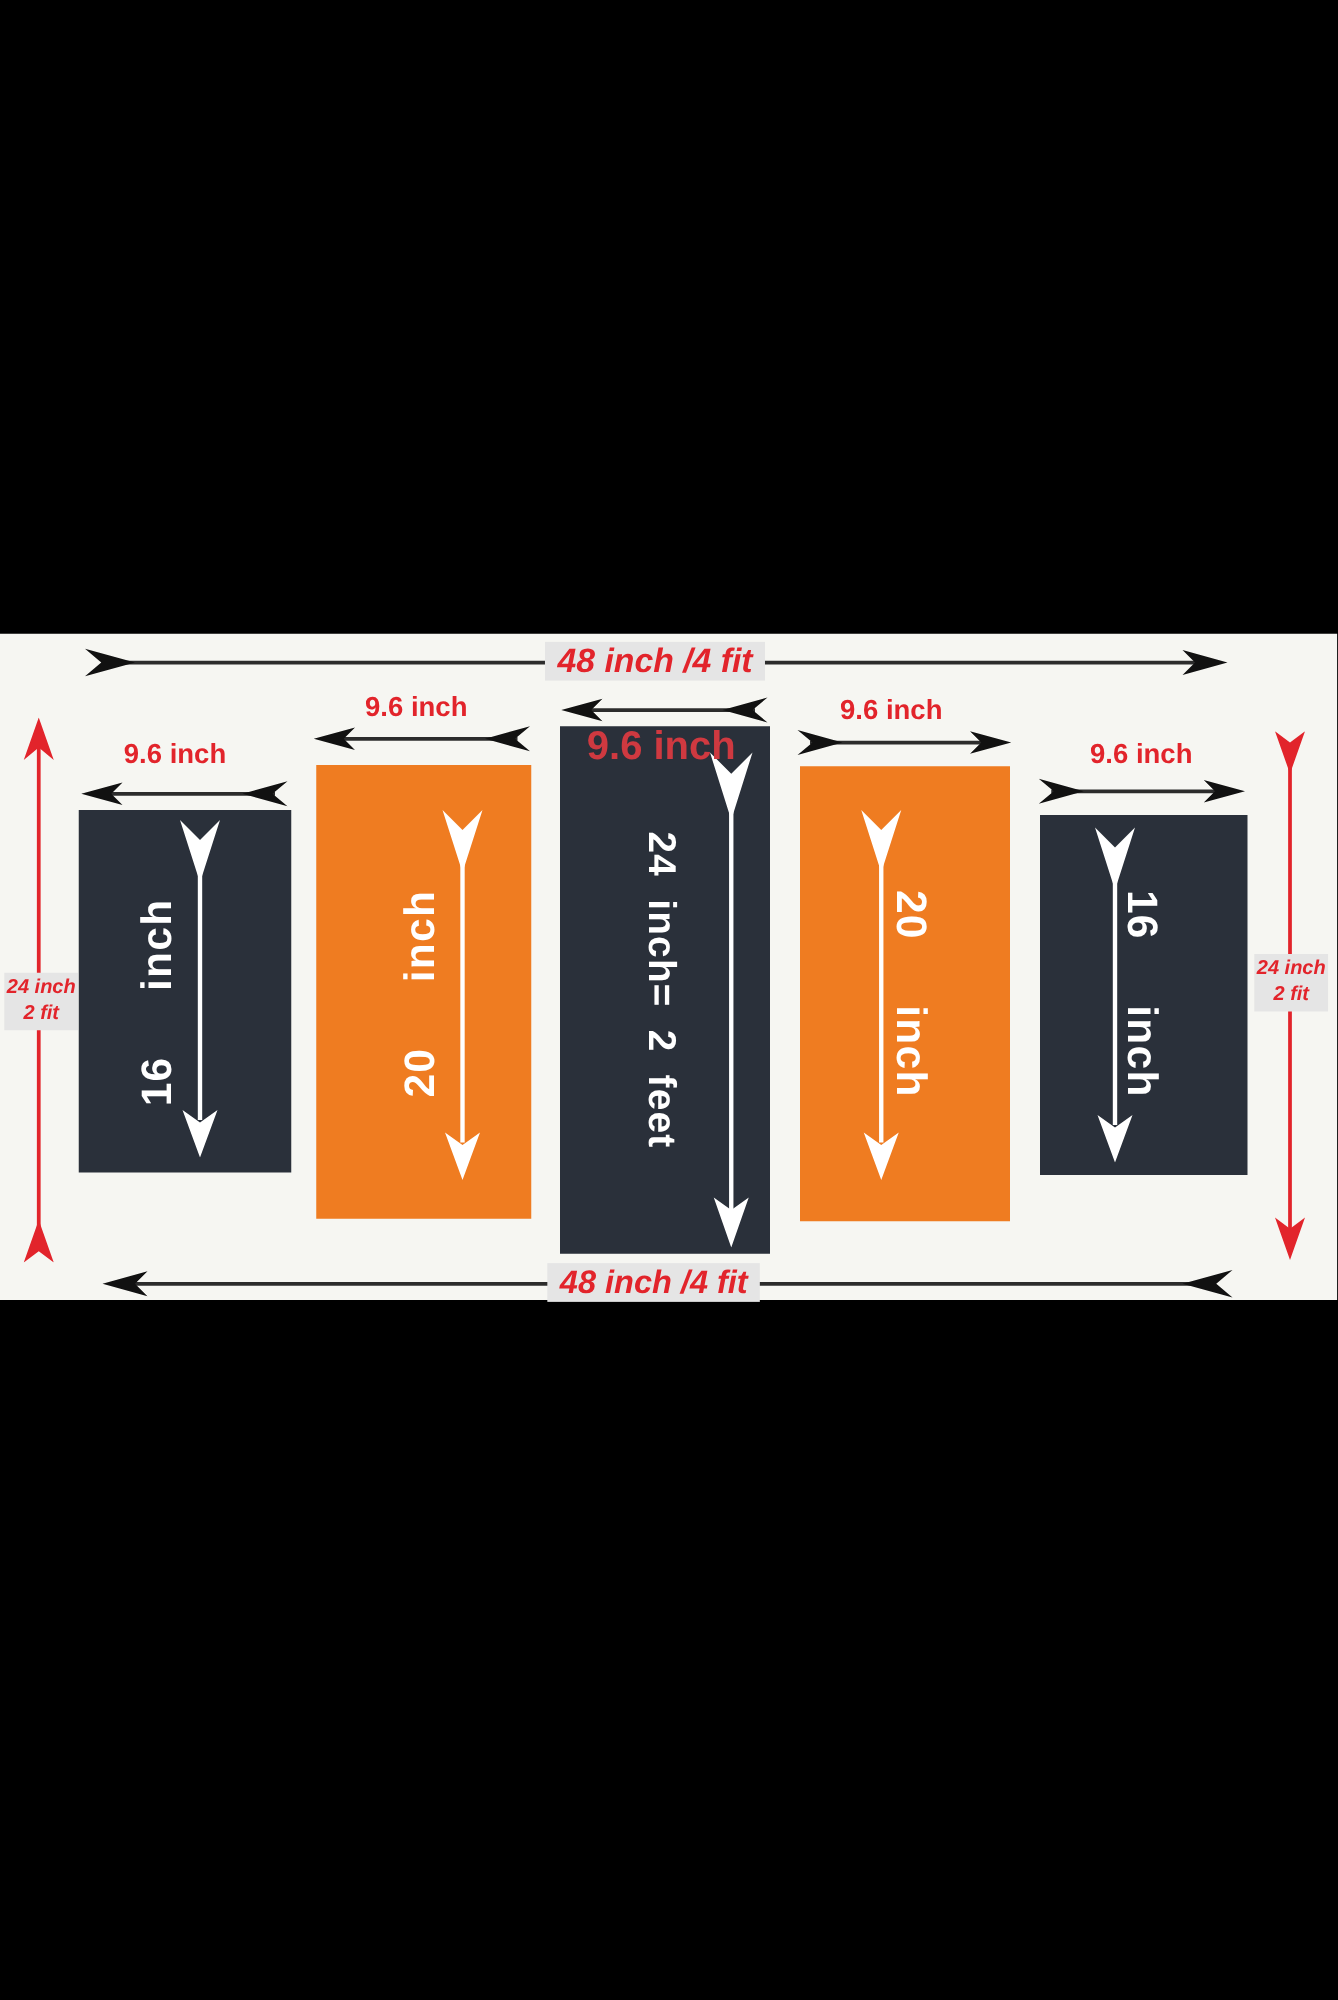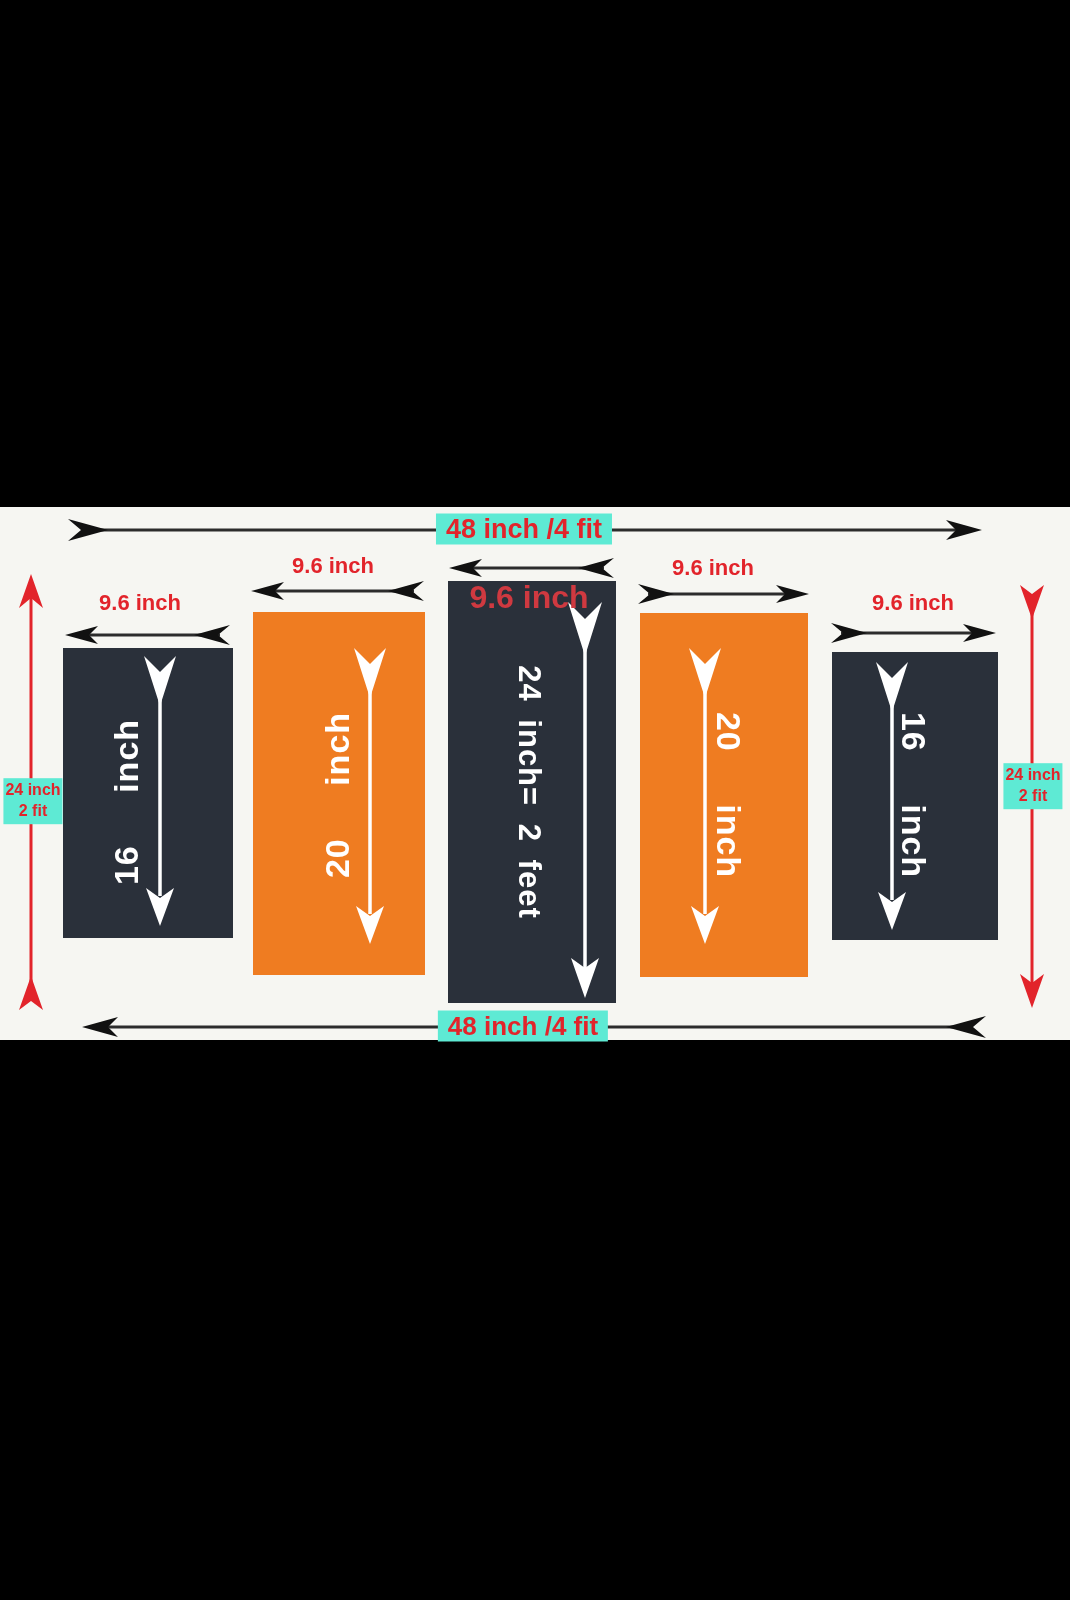--- a/index.html
+++ b/index.html
@@ -12,21 +12,21 @@
   .panel-orange{background:#ef7c21;}
   .v-arrow{position:absolute;z-index:4;}
   .p3-label{z-index:3;}
   .dim-arrow{position:absolute;z-index:5;}
   .red-arrow{position:absolute;z-index:5;}
   .panel-text{position:absolute;z-index:4;color:#fff;white-space:nowrap;letter-spacing:1px;}
   .rot-ccw{transform:translate(-50%,-50%) rotate(-90deg);}
   .rot-cw{transform:translate(-50%,-50%) rotate(90deg);}
   .dim-label{position:absolute;z-index:6;color:#e2242b;white-space:nowrap;
              transform:translate(-50%,-50%);text-align:center;}
-  .bg-cut{background:#5eead4;padding:0 10px;}
+  .bg-cut{background:#e5e5e5;padding:0 10px;font-style:italic;}
   .small-gap{word-spacing:42px;}
 </style>
 </head>
 <body>
 
 <div class="stage">
 
   <div class="letterbox" style="top:0;height:507px;"></div>
   <div class="canvas"></div>
   <div class="letterbox" style="top:1040px;height:560px;"></div>

